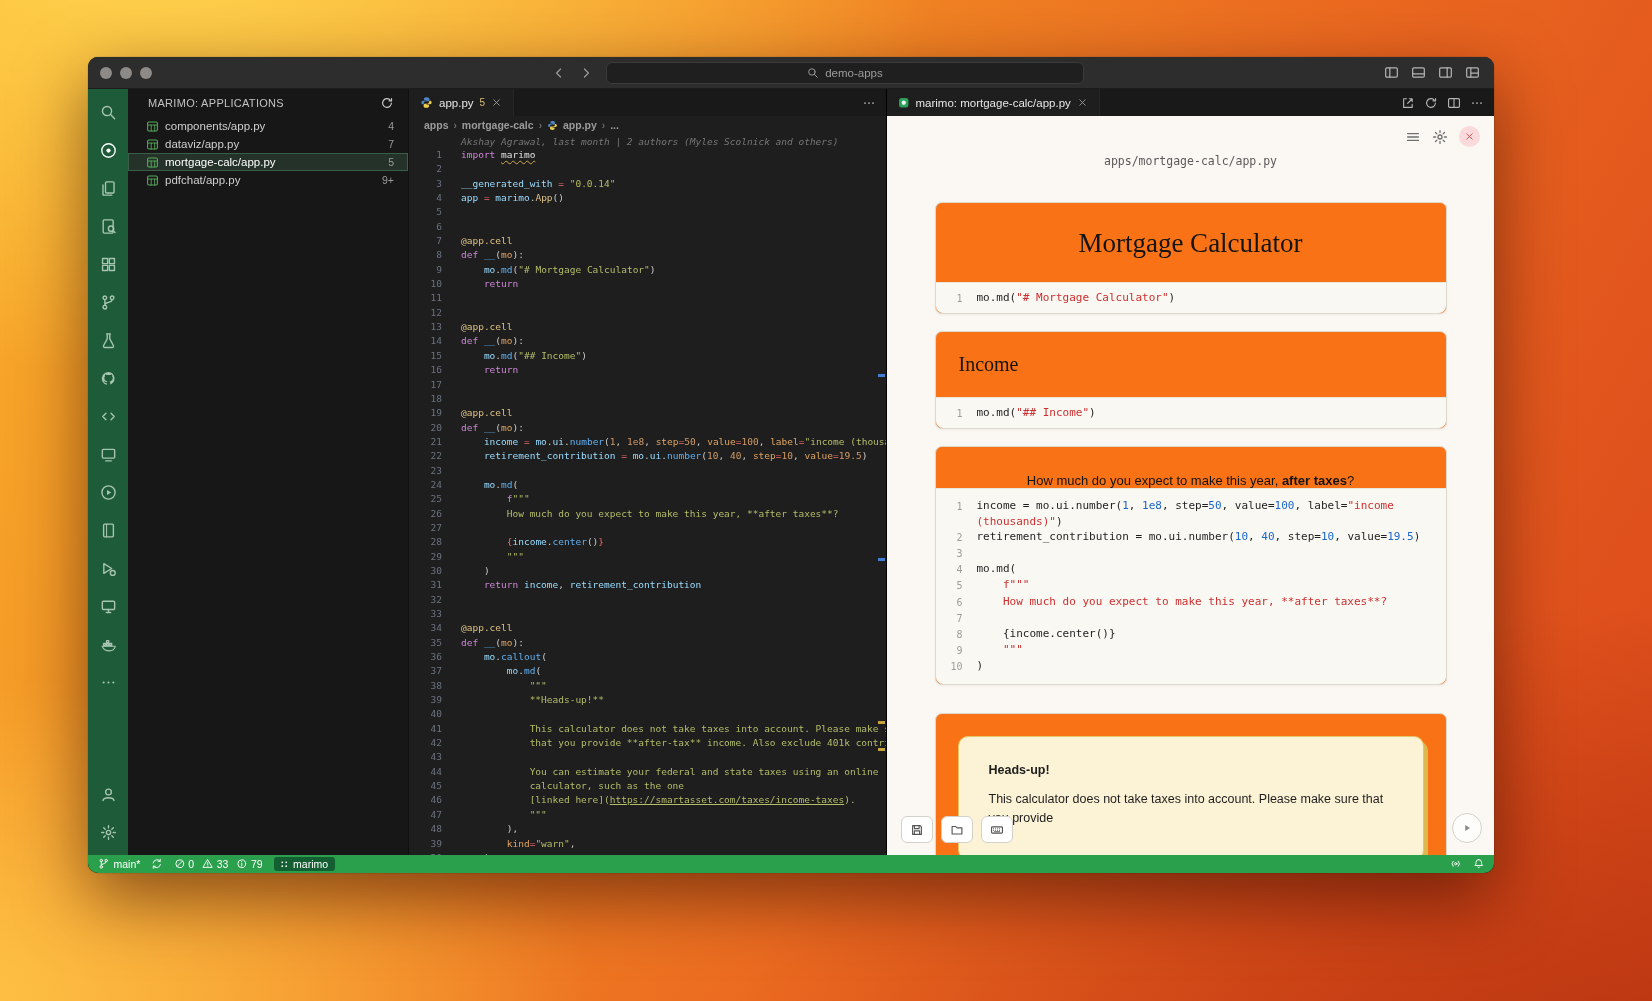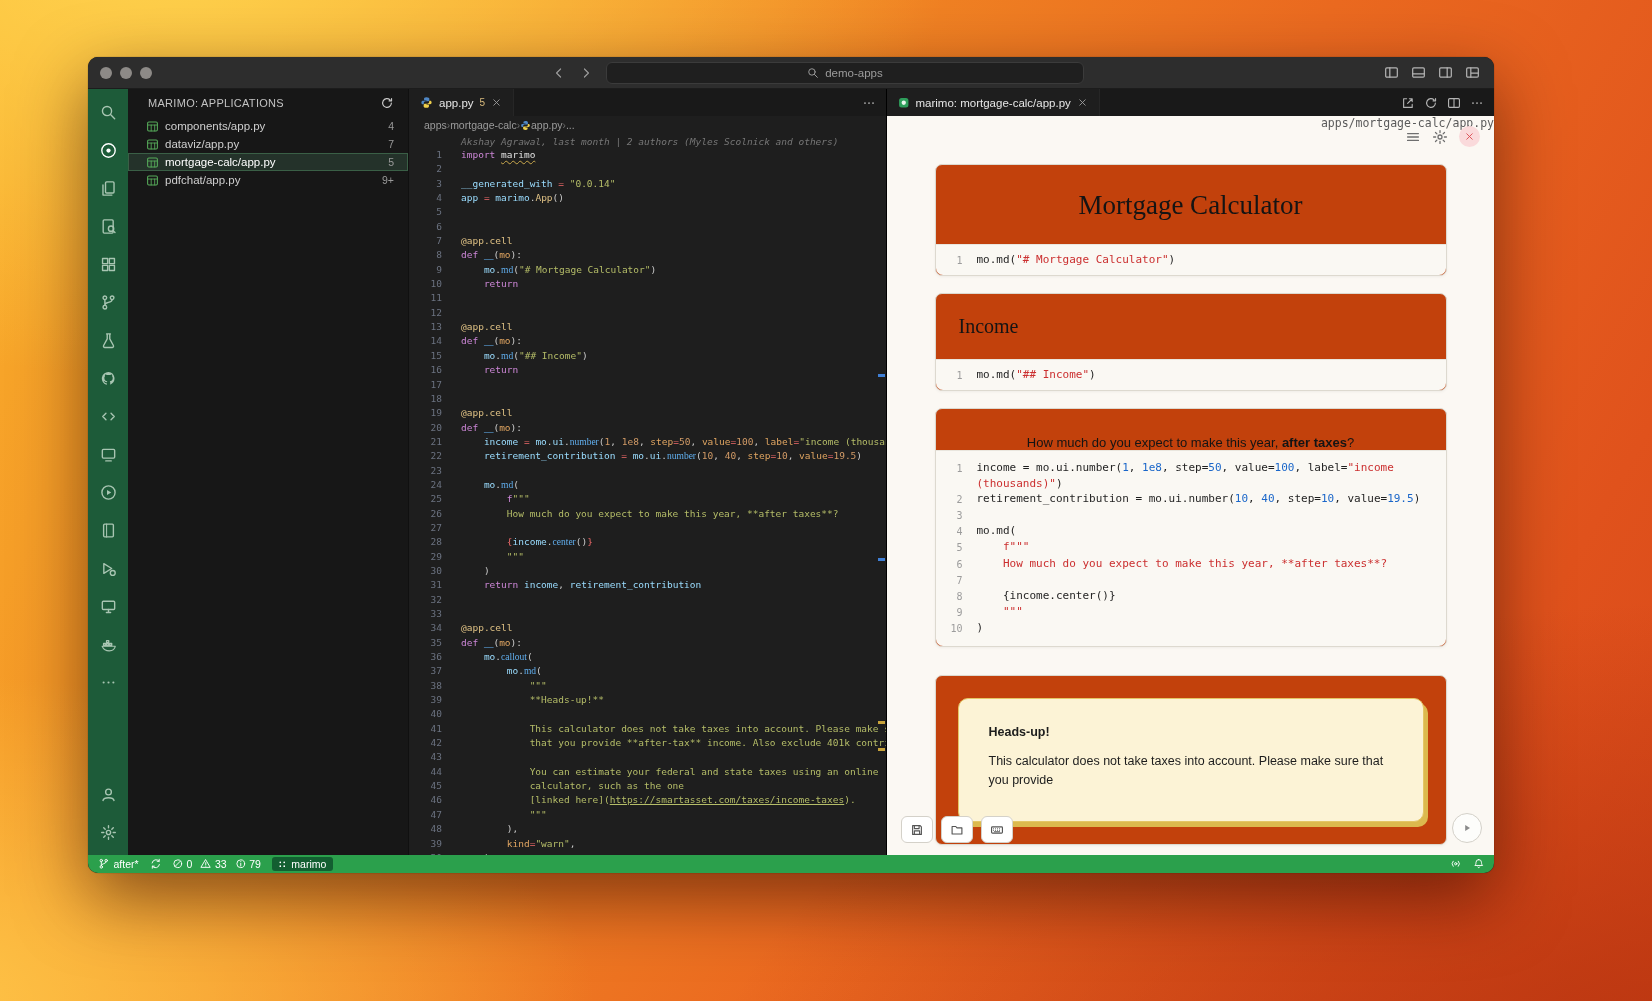--- a/index.html
+++ b/index.html
@@ -54,50 +54,50 @@
 
   
   .editor-group { width:478px; flex:none; background:#1e1e1e; display:flex; flex-direction:column; border-left:1px solid #101010; position:relative; }
   .tabbar { height:27px; flex:none; background:#191919; display:flex; align-items:stretch; }
   .tab { display:flex; align-items:center; gap:6px; padding:0 11px; background:#1e1e1e; font-size:11.5px; color:#e6e6e6; border-right:1px solid #262626; cursor:pointer; white-space:nowrap; }
   .tab .py { font-size:13px; }
   .tab .tbadge { color:#d9ba7c; font-size:10px; }
   .tab .close { color:#9f9f9f; font-size:11px; }
   .tab-actions { margin-left:auto; display:flex; align-items:center; gap:9px; padding-right:10px; color:#b3b3b3; }
   .tab-actions [data-icon] { font-size:14px; }
-  .breadcrumbs { height:18px; flex:none; display:flex; align-items:center; padding-left:15px; font-size:10.5px; color:#9b9b9b; }
+  .breadcrumbs { height:18px; flex:none; display:flex; align-items:center; gap:5px; padding-left:15px; font-size:10.5px; color:#9b9b9b;font-weight:bold; }
   .breadcrumbs .py { font-size:11px; }
   .crumb-sep { color:#6d6d6d; font-size:10px; }
   .blame { height:14px; flex:none; display:flex; align-items:center; padding-left:52px; font:italic 9.5px "DejaVu Sans Mono", monospace; color:#767676; }
 
   .code-area { flex:1; overflow:hidden; font-family:"DejaVu Sans Mono", monospace; font-size:9.5px; }
   .code-dark .cl { display:flex; height:14.35px; line-height:14.35px; }
   .code-dark .ln { width:33px; flex:none; text-align:right; color:#6b7280; }
   .code-dark .lc { padding-left:19px; white-space:pre; color:#c9c9c9; }
 
-  .tk-k { color:#cd87d7; } .tk-v { color:#9adcfe; } .tk-f { color:#61afef;font-family:Liberation Serif, serif; }
+  .tk-k { color:#cd87d7; } .tk-v { color:#9adcfe; } .tk-f { color:#61afef; }
   .tk-s { color:#b5bd68; } .tk-n { color:#d19a66; } .tk-o { color:#ef6a6a; }
   .tk-p { color:#c9c9c9; } .tk-d { color:#dfc184; } .tk-a { color:#e0a561; }
   .tk-lnk { color:#b5bd68; text-decoration:underline; }
   .tk-wavy { color:#e0e0e0; text-decoration:underline wavy #c9a84c 1px; text-underline-offset:2px; }
 
   .ruler { position:absolute; right:0; top:59px; bottom:0; width:9px; }
   .mark { position:absolute; right:1px; width:7px; height:3px; }
 
   
   .preview-group { flex:1; min-width:0; display:flex; flex-direction:column; background:#191919; border-left:1px solid #000; }
   .webview { flex:1; min-height:0; background:#fbf8f3; position:relative; overflow:hidden; color:#1c1c1c; }
   .wv-toolbar { position:absolute; top:10px; right:14px; display:flex; align-items:center; gap:11px; color:#6f6f6f; z-index:6; }
   .wv-toolbar [data-icon] { font-size:16px; cursor:pointer; }
   .wv-close { width:21px; height:21px; border-radius:50%; background:#fadadb; color:#d9494f; display:grid; place-items:center; cursor:pointer; }
   .wv-close [data-icon] { font-size:11px; }
-  .wv-title { text-align:right; font-family:"DejaVu Sans Mono", monospace; font-size:11.5px; color:#5a5a5a; }
+  .wv-title { margin-top:38px; text-align:center; font-family:"DejaVu Sans Mono", monospace; font-size:11.5px; color:#5a5a5a; }
 
   .cells { width:512px; margin:34px auto 0; display:flex; flex-direction:column; gap:17px; }
-  .card { background:#c2410c; border:1px solid #ddd9cf; border-radius:7px; box-shadow:0 1px 3px rgba(0,0,0,.05); }
+  .card { background:#f97316; border:1px solid #ddd9cf; border-radius:7px; box-shadow:0 1px 3px rgba(0,0,0,.05); }
   .c1-title { font-family:"Liberation Serif", serif; font-weight:400; font-size:27px; text-align:center; padding:25px 0 23px; color:#141414; }
   .c2-title { font-family:"Liberation Serif", serif; font-weight:400; font-size:20px; padding:21px 23px; color:#141414; }
   .code-strip, .c3-code { border-top:1px solid #e9e6de; background:#faf8f3; border-radius:0 0 7px 7px; padding:7px 12px; font-family:"DejaVu Sans Mono", monospace; font-size:11px; }
   .code-light .cl { display:flex; min-height:15.2px; line-height:15.2px; }
   .code-light .ln { width:15px; flex:none; text-align:right; color:#9c9c9c; font-size:10px; padding-top:1px; }
   .code-light .lc { padding-left:14px; white-space:pre-wrap; word-break:break-word; color:#1f1f1f; }
   .tk-mp { color:#1f1f1f; } .tk-ms { color:#cb2f2f; } .tk-mn { color:#1a66c9; }
 
   .c3-question { text-align:center; font-size:13px; color:#141414; padding:26px 30px 0; }
   .c3-inputrow { display:flex; align-items:center; justify-content:center; gap:8px; margin:13px 0 22px; font-size:12.5px; color:#222; }
@@ -832,21 +832,21 @@
     <div class="statusbar">
       <div class="sb-item">
         <span data-icon="git-branch">
             <svg viewBox="0 0 16 16" fill="none" stroke="currentColor" stroke-width="1.3" stroke-linecap="round" stroke-linejoin="round" style="width:1em;height:1em;display:block">
               <circle cx="4.6" cy="3.6" r="1.7"></circle>
               <circle cx="11.4" cy="3.6" r="1.7"></circle>
               <circle cx="4.6" cy="12.4" r="1.7"></circle>
               <path d="M4.6 5.3v5.4M11.4 5.3c0 3.2-6.8 2-6.8 5"></path>
             </svg>
           </span>
-        <span>after*</span>
+        <span>main*</span>
       </div>
       <div class="sb-item">
         <span data-icon="sync">
             <svg viewBox="0 0 16 16" fill="none" stroke="currentColor" stroke-width="1.3" stroke-linecap="round" stroke-linejoin="round" style="width:1em;height:1em;display:block">
               <path d="M12.8 4.6A5.6 5.6 0 0 0 2.9 6.9M3.2 11.4a5.6 5.6 0 0 0 9.9-2.3M12.8 1.8v2.8H10M3.2 14.2v-2.8H6"></path>
             </svg>
           </span>
       </div>
       <div class="sb-item">
         <span class="probe">

